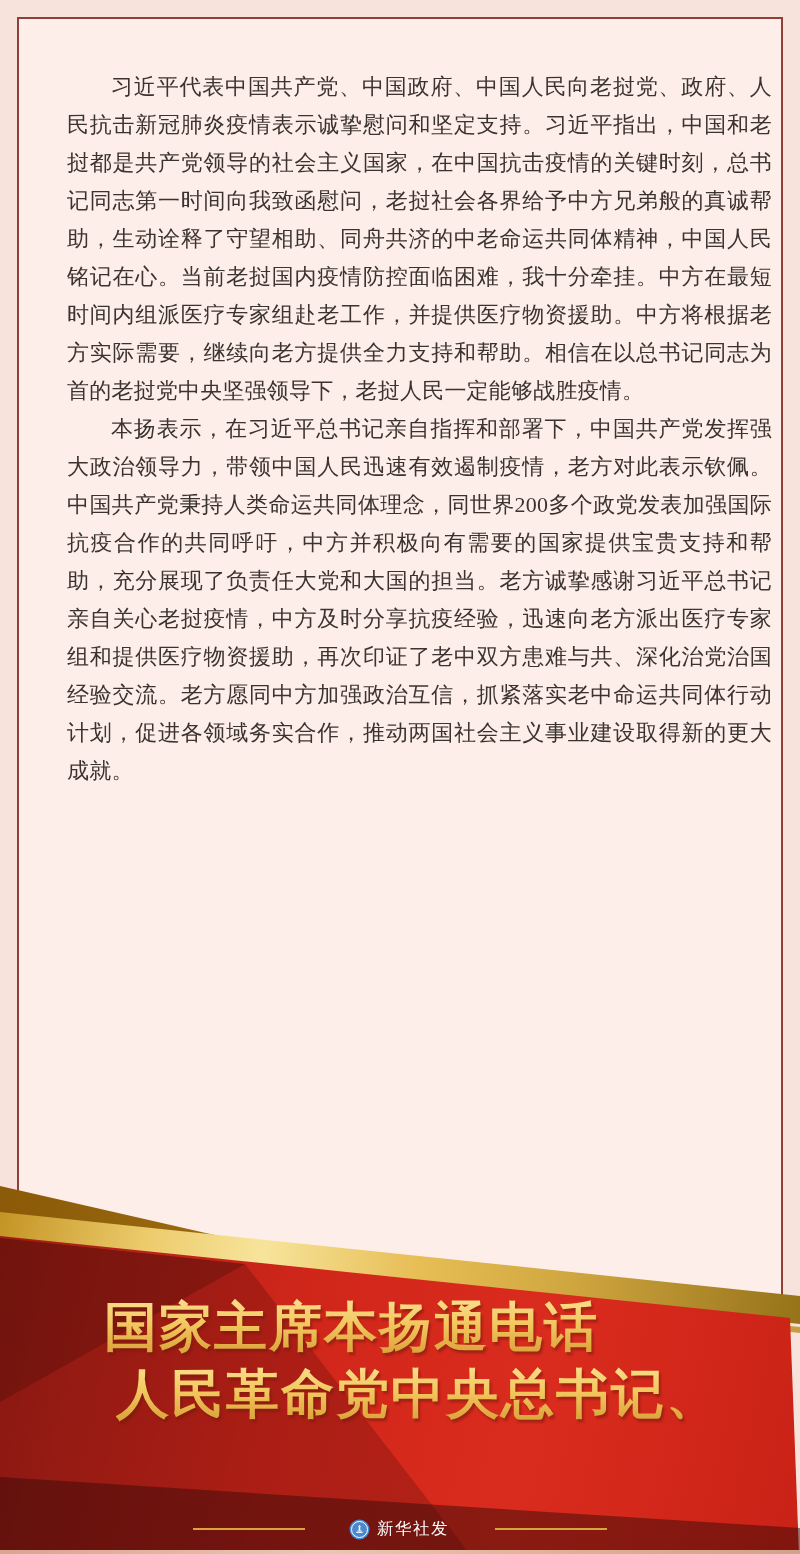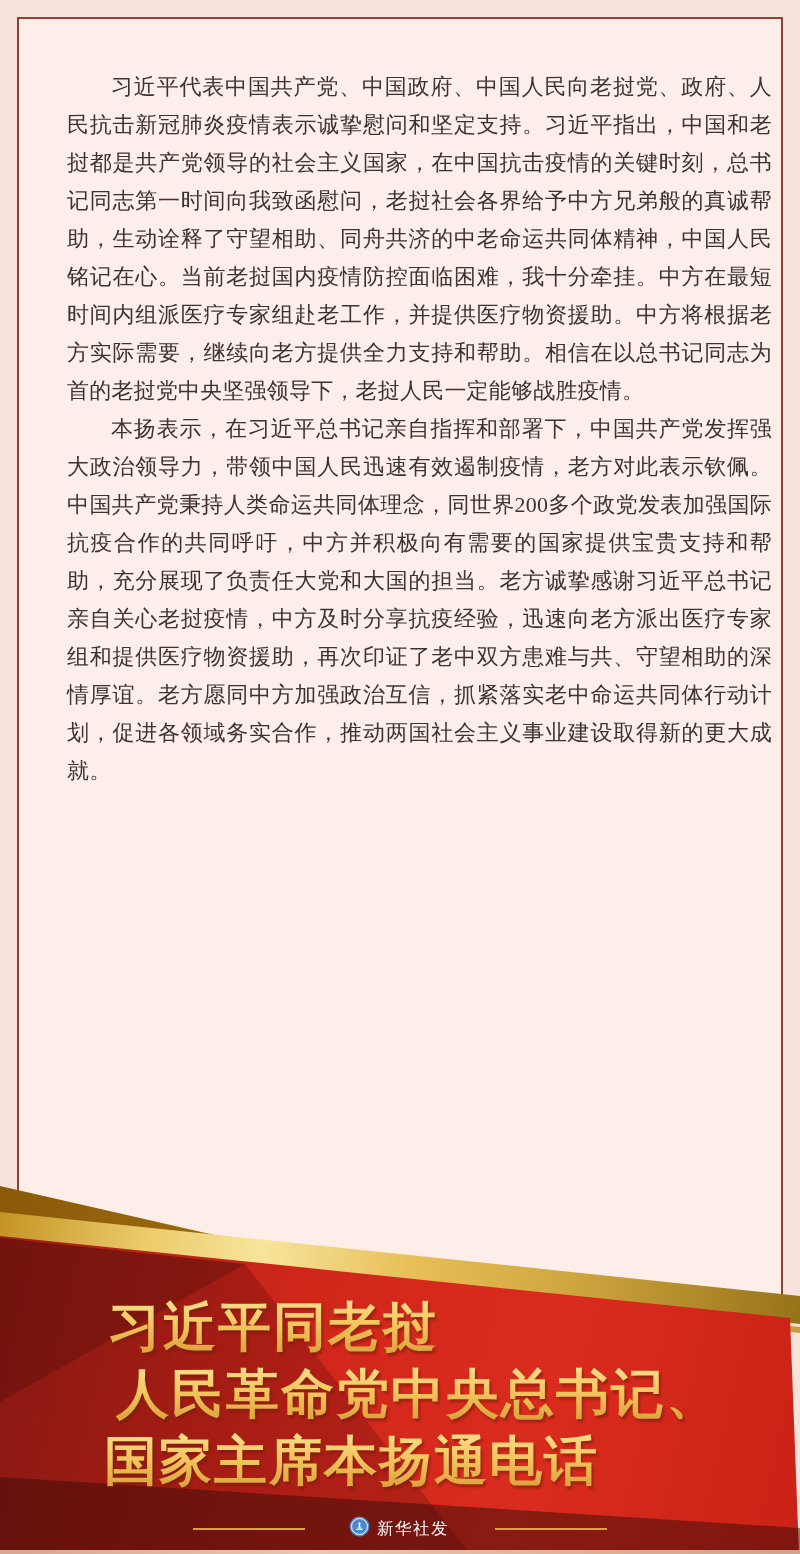--- a/index.html
+++ b/index.html
@@ -72,58 +72,57 @@
   .title-line.l1{margin-left:4px;}
   .title-line.l2{margin-left:12px;}
   .title-line.l3{margin-left:0;}
 
   
   .footer{
     position:absolute;left:0;top:1514px;width:800px;height:30px;
     display:flex;align-items:center;justify-content:center;gap:46px;
   }
   .gline{width:112px;height:2px;background:#d9a43c;}
-  .credit-group{display:flex;align-items:flex-start;gap:9px;}
+  .credit-group{display:flex;align-items:center;gap:9px;}
   .logo-circle{
     width:15px;height:15px;border-radius:50%;
     background:#4c88cc;border:1.5px solid #ffffff;
     box-shadow:0 0 0 1.5px #4c88cc;
     display:flex;align-items:center;justify-content:center;
   }
   .logo-circle svg{display:block;}
   .credit{
     color:#ffffff;font-size:16.5px;letter-spacing:1.5px;
     font-family:"Liberation Sans","DejaVu Sans",sans-serif;
   }
 </style>
 </head>
 <body>
 
 <div>
 
   <div class="card">
     <div class="article">
       <p>习近平代表中国共产党、中国政府、中国人民向老挝党、政府、人民抗击新冠肺炎疫情表示诚挚慰问和坚定支持。习近平指出，中国和老挝都是共产党领导的社会主义国家，在中国抗击疫情的关键时刻，总书记同志第一时间向我致函慰问，老挝社会各界给予中方兄弟般的真诚帮助，生动诠释了守望相助、同舟共济的中老命运共同体精神，中国人民铭记在心。当前老挝国内疫情防控面临困难，我十分牵挂。中方在最短时间内组派医疗专家组赴老工作，并提供医疗物资援助。中方将根据老方实际需要，继续向老方提供全力支持和帮助。相信在以总书记同志为首的老挝党中央坚强领导下，老挝人民一定能够战胜疫情。</p>
-      <p>本扬表示，在习近平总书记亲自指挥和部署下，中国共产党发挥强大政治领导力，带领中国人民迅速有效遏制疫情，老方对此表示钦佩。中国共产党秉持人类命运共同体理念，同世界200多个政党发表加强国际抗疫合作的共同呼吁，中方并积极向有需要的国家提供宝贵支持和帮助，充分展现了负责任大党和大国的担当。老方诚挚感谢习近平总书记亲自关心老挝疫情，中方及时分享抗疫经验，迅速向老方派出医疗专家组和提供医疗物资援助，再次印证了老中双方患难与共、守望相助的深情厚谊。老方愿同中方加强政治互信，抓紧落实老中命运共同体行动计划，促进各领域务实合作，推动两国社会主义事业建设取得新的更大成就。</p>
+      <p>本扬表示，在习近平总书记亲自指挥和部署下，中国共产党发挥强大政治领导力，带领中国人民迅速有效遏制疫情，老方对此表示钦佩。中国共产党秉持人类命运共同体理念，同世界200多个政党发表加强国际抗疫合作的共同呼吁，中方并积极向有需要的国家提供宝贵支持和帮助，充分展现了负责任大党和大国的担当。老方诚挚感谢习近平总书记亲自关心老挝疫情，中方及时分享抗疫经验，迅速向老方派出医疗专家组和提供医疗物资援助，再次印证了老中双方患难与共、深化治党治国经验交流。老方愿同中方加强政治互信，抓紧落实老中命运共同体行动计划，促进各领域务实合作，推动两国社会主义事业建设取得新的更大成就。</p>
     </div>
   </div>
 
   <div class="layer gold-back"></div>
   <div class="layer gold-main"></div>
   <div class="layer gold-edge"></div>
 
   <div class="layer red-banner"></div>
   <div class="layer facet-a"></div>
   <div class="layer facet-b"></div>
   <div class="layer bottom-band"></div>
 
   <div class="title">
-    <div class="title-line l1">习近平同老挝</div>
+    <div class="title-line l3">国家主席本扬通电话</div>
     <div class="title-line l2">人民革命党中央总书记、</div>
-    <div class="title-line l3">国家主席本扬通电话</div>
   </div>
 
   <div class="footer">
     <span class="gline"></span>
     <span class="credit-group">
       <span class="logo-circle">
         <svg width="11" height="11" viewBox="0 0 20 20" aria-hidden="true">
           <g fill="#ffffff">
             <path d="M10 2 L13 5.2 H7 Z"></path>
             <rect x="8.6" y="5.2" width="2.8" height="6.6"></rect>

